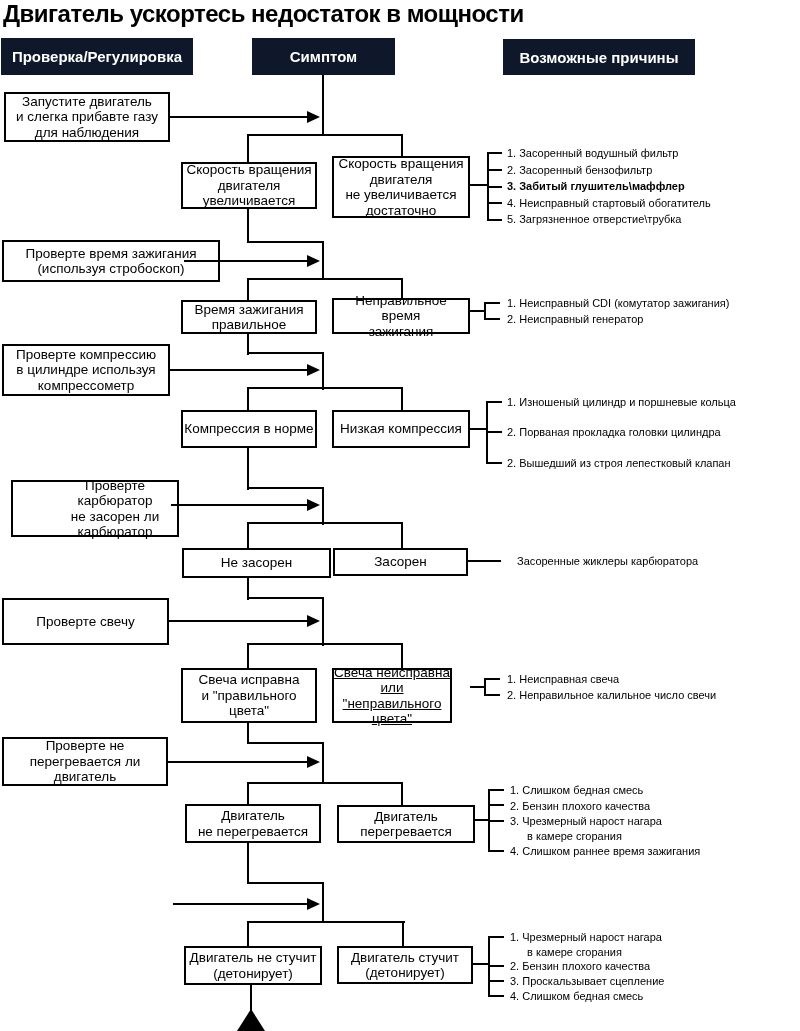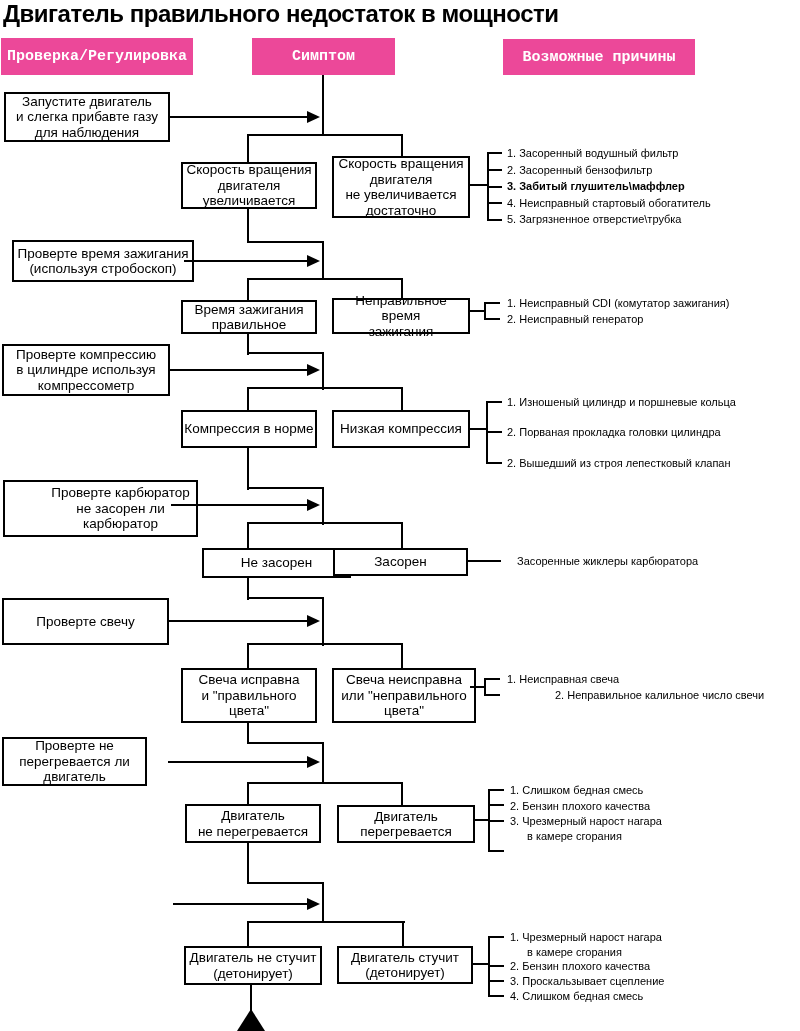--- a/index.html
+++ b/index.html
@@ -1,34 +1,34 @@
 <!DOCTYPE html>
 <html><head>
 <meta charset="utf-8">
 <style>
   html,body{margin:0;padding:0;background:#fff;}
   .canvas{position:relative;width:800px;height:1031px;background:#fff;
           font-family:"Liberation Sans",sans-serif;color:#000;overflow:hidden;}
   .title{position:absolute;left:3px;top:0px;font-size:24px;font-weight:bold;letter-spacing:-0.5px;white-space:nowrap;}
-  .hdr{position:absolute;background:#ec4899;color:#fff;display:flex;align-items:center;justify-content:center;
-       font-weight:bold;font-size:15px;box-sizing:border-box;white-space:nowrap;font-family:Liberation Mono, monospace;}
+  .hdr{position:absolute;background:#0f172a;color:#fff;display:flex;align-items:center;justify-content:center;
+       font-weight:bold;font-size:15px;box-sizing:border-box;white-space:nowrap;}
   .box{position:absolute;border:2px solid #000;background:#fff;display:flex;align-items:center;justify-content:center;
        text-align:center;font-size:13.5px;line-height:15.5px;white-space:pre-line;box-sizing:border-box;}
   .hl{position:absolute;height:2px;background:#000;}
   .vl{position:absolute;width:2px;background:#000;}
   .ah{position:absolute;width:0;height:0;border-top:6px solid transparent;border-bottom:6px solid transparent;border-left:13px solid #000;}
   .cause{position:absolute;font-size:11px;line-height:17px;white-space:nowrap;}
   .tri{position:absolute;width:0;height:0;border-left:14px solid transparent;border-right:14px solid transparent;border-bottom:22px solid #000;}
 </style>
 </head>
 <body>
 
 <div class="canvas">
 
-  <div class="title">Двигатель правильного недостаток в мощности</div>
+  <div class="title">Двигатель ускортесь недостаток в мощности</div>
 
   <div class="hdr" style="left:1px;top:38px;width:192px;height:37px;">Проверка/Регулировка</div>
   <div class="hdr" style="left:252px;top:38px;width:143px;height:37px;">Симптом</div>
   <div class="hdr" style="left:503px;top:39px;width:192px;height:36px;">Возможные причины</div>
 
   <div class="vl" style="left:322px;top:75px;height:61px;"></div>
   <div class="box" style="left:4px;top:92px;width:166px;height:50px;">Запустите двигатель
 и слегка прибавте газу
 для наблюдения</div>
   <div class="hl" style="left:170px;top:116px;width:137px;"></div>
@@ -52,21 +52,21 @@
   <div class="hl" style="left:487px;top:219px;width:15px;"></div>
   <div class="cause" style="left:507px;top:145px;">1. Засоренный водушный фильтр</div>
   <div class="cause" style="left:507px;top:162px;">2. Засоренный бензофильтр</div>
   <div class="cause" style="left:507px;top:178px;font-weight:bold;">3. Забитый глушитель\маффлер</div>
   <div class="cause" style="left:507px;top:195px;">4. Неисправный стартовый обогатитель</div>
   <div class="cause" style="left:507px;top:211px;">5. Загрязненное отверстие\трубка</div>
 
   <div class="vl" style="left:247px;top:209px;height:34px;"></div>
   <div class="hl" style="left:247px;top:241px;width:77px;"></div>
   <div class="vl" style="left:322px;top:241px;height:39px;"></div>
-  <div class="box" style="left:12px;top:240px;width:182px;height:42px;">Проверте время зажигания
+  <div class="box" style="left:2px;top:240px;width:218px;height:42px;">Проверте время зажигания
 (используя стробоскоп)</div>
   <div class="hl" style="left:184px;top:260px;width:123px;"></div>
   <div class="ah" style="left:307px;top:255px;"></div>
   <div class="hl" style="left:247px;top:278px;width:156px;"></div>
   <div class="vl" style="left:247px;top:278px;height:24px;"></div>
   <div class="vl" style="left:401px;top:278px;height:22px;"></div>
   <div class="box" style="left:181px;top:300px;width:136px;height:34px;">Время зажигания
 правильное</div>
   <div class="box" style="left:332px;top:298px;width:138px;height:36px;">Неправильное время
 зажигания</div>
@@ -95,59 +95,59 @@
   <div class="hl" style="left:486px;top:401px;width:16px;"></div>
   <div class="hl" style="left:486px;top:431px;width:16px;"></div>
   <div class="hl" style="left:486px;top:462px;width:16px;"></div>
   <div class="cause" style="left:507px;top:394px;">1. Изношеный цилиндр и поршневые кольца</div>
   <div class="cause" style="left:507px;top:424px;">2. Порваная прокладка головки цилиндра</div>
   <div class="cause" style="left:507px;top:455px;">2. Вышедший из строя лепестковый клапан</div>
 
   <div class="vl" style="left:247px;top:448px;height:42px;"></div>
   <div class="hl" style="left:247px;top:487px;width:77px;"></div>
   <div class="vl" style="left:322px;top:487px;height:38px;"></div>
-  <div class="box" style="left:3px;top:480px;width:195px;height:57px;padding-left:40px;">Проверте карбюратор
+  <div class="box" style="left:11px;top:480px;width:168px;height:57px;padding-left:40px;">Проверте карбюратор
 не засорен ли
 карбюратор</div>
   <div class="hl" style="left:171px;top:504px;width:136px;"></div>
   <div class="ah" style="left:307px;top:499px;"></div>
   <div class="hl" style="left:247px;top:522px;width:156px;"></div>
   <div class="vl" style="left:247px;top:522px;height:28px;"></div>
   <div class="vl" style="left:401px;top:522px;height:28px;"></div>
-  <div class="box" style="left:182px;top:548px;width:149px;height:30px;margin-left:20px;">Не засорен</div>
+  <div class="box" style="left:182px;top:548px;width:149px;height:30px;">Не засорен</div>
   <div class="box" style="left:333px;top:548px;width:135px;height:28px;">Засорен</div>
   <div class="hl" style="left:468px;top:560px;width:33px;"></div>
   <div class="cause" style="left:517px;top:553px;">Засоренные жиклеры карбюратора</div>
 
   <div class="vl" style="left:247px;top:578px;height:22px;"></div>
   <div class="hl" style="left:247px;top:597px;width:77px;"></div>
   <div class="vl" style="left:322px;top:597px;height:49px;"></div>
   <div class="box" style="left:2px;top:598px;width:167px;height:47px;">Проверте свечу</div>
   <div class="hl" style="left:169px;top:620px;width:138px;"></div>
   <div class="ah" style="left:307px;top:615px;"></div>
   <div class="hl" style="left:247px;top:643px;width:156px;"></div>
   <div class="vl" style="left:247px;top:643px;height:27px;"></div>
   <div class="vl" style="left:401px;top:643px;height:27px;"></div>
   <div class="box" style="left:181px;top:668px;width:136px;height:55px;">Свеча исправна
 и "правильного
 цвета"</div>
-  <div class="box" style="left:332px;top:668px;width:144px;height:55px;">Свеча неисправна
+  <div class="box" style="left:332px;top:668px;width:120px;height:55px;text-decoration:underline;">Свеча неисправна
 или "неправильного
 цвета"</div>
   <div class="hl" style="left:470px;top:686px;width:14px;"></div>
   <div class="vl" style="left:484px;top:678px;height:18px;"></div>
   <div class="hl" style="left:484px;top:678px;width:16px;"></div>
   <div class="hl" style="left:484px;top:694px;width:16px;"></div>
   <div class="cause" style="left:507px;top:671px;">1. Неисправная свеча</div>
-  <div class="cause" style="left:507px;top:687px;margin-left:48px;">2. Неправильное калильное число свечи</div>
+  <div class="cause" style="left:507px;top:687px;">2. Неправильное калильное число свечи</div>
 
   <div class="vl" style="left:247px;top:723px;height:21px;"></div>
   <div class="hl" style="left:247px;top:742px;width:77px;"></div>
   <div class="vl" style="left:322px;top:742px;height:42px;"></div>
-  <div class="box" style="left:2px;top:737px;width:145px;height:49px;">Проверте не
+  <div class="box" style="left:2px;top:737px;width:166px;height:49px;">Проверте не
 перегревается ли
 двигатель</div>
   <div class="hl" style="left:168px;top:761px;width:139px;"></div>
   <div class="ah" style="left:307px;top:756px;"></div>
   <div class="hl" style="left:247px;top:782px;width:156px;"></div>
   <div class="vl" style="left:247px;top:782px;height:24px;"></div>
   <div class="vl" style="left:401px;top:782px;height:25px;"></div>
   <div class="box" style="left:185px;top:804px;width:136px;height:39px;">Двигатель
 не перегревается</div>
   <div class="box" style="left:337px;top:805px;width:138px;height:38px;">Двигатель
@@ -155,20 +155,21 @@
   <div class="hl" style="left:475px;top:819px;width:13px;"></div>
   <div class="vl" style="left:488px;top:789px;height:63px;"></div>
   <div class="hl" style="left:488px;top:789px;width:16px;"></div>
   <div class="hl" style="left:488px;top:804px;width:16px;"></div>
   <div class="hl" style="left:488px;top:820px;width:16px;"></div>
   <div class="hl" style="left:488px;top:850px;width:16px;"></div>
   <div class="cause" style="left:510px;top:782px;">1. Слишком бедная смесь</div>
   <div class="cause" style="left:510px;top:798px;">2. Бензин плохого качества</div>
   <div class="cause" style="left:510px;top:813px;">3. Чрезмерный нарост нагара</div>
   <div class="cause" style="left:527px;top:828px;">в камере сгорания</div>
+  <div class="cause" style="left:510px;top:843px;">4. Слишком раннее время зажигания</div>
 
   <div class="vl" style="left:247px;top:843px;height:41px;"></div>
   <div class="hl" style="left:247px;top:882px;width:77px;"></div>
   <div class="vl" style="left:322px;top:882px;height:41px;"></div>
   <div class="hl" style="left:173px;top:903px;width:134px;"></div>
   <div class="ah" style="left:307px;top:898px;"></div>
   <div class="hl" style="left:247px;top:921px;width:158px;"></div>
   <div class="vl" style="left:247px;top:921px;height:27px;"></div>
   <div class="vl" style="left:402px;top:921px;height:27px;"></div>
   <div class="box" style="left:184px;top:946px;width:138px;height:39px;">Двигатель не стучит

